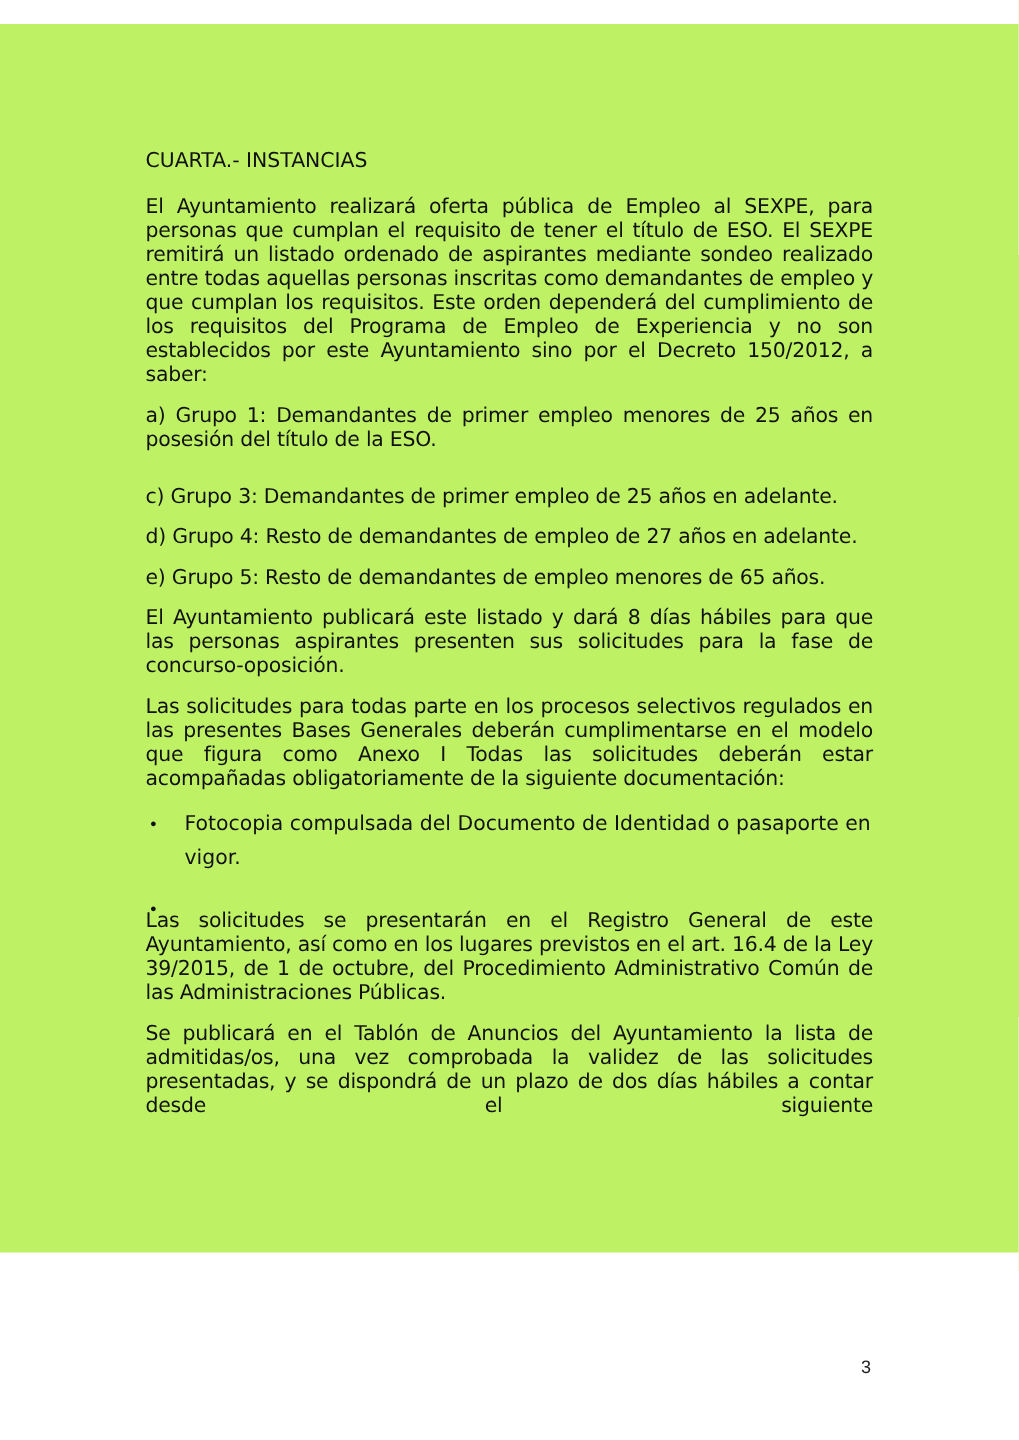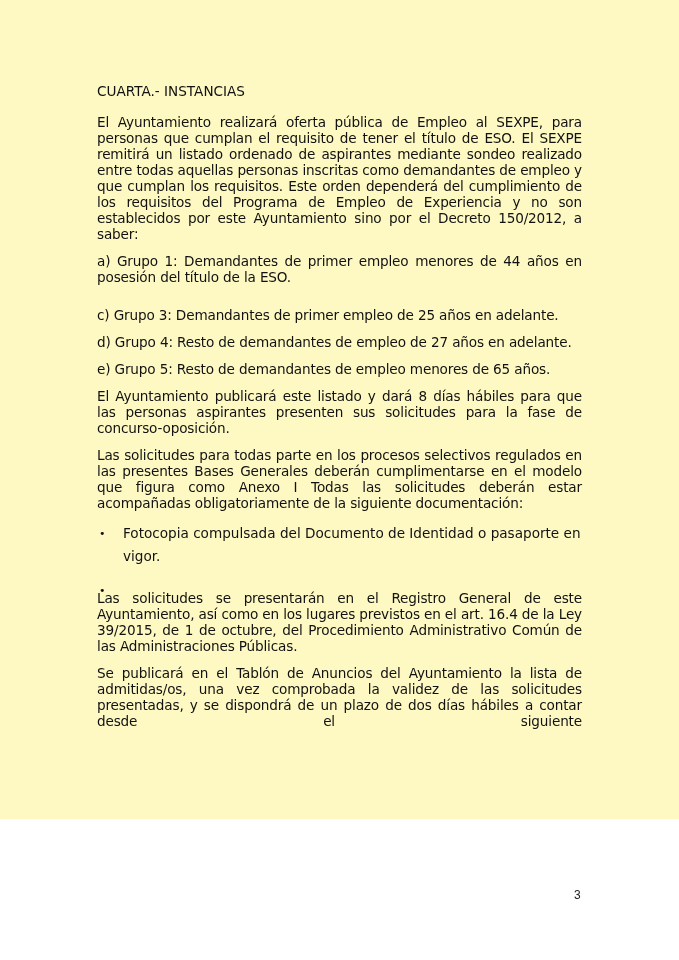--- a/index.html
+++ b/index.html
@@ -1,19 +1,19 @@
 <!DOCTYPE html>
 <html><head>
   <meta charset="utf-8">
   <style>
     html, body { margin: 0; padding: 0; background: #ffffff; }
     body { width: 679px; height: 960px; position: relative; overflow: hidden; }
     .page {
-      position: absolute; left: 0; top: 0; width: 679px; height: 819px;
-      background: #fef9c3; color: #111111;
+      position: absolute; left: 0; top: 16px; width: 679px; height: 819px;
+      background: #bef264; color: #111111;
       font-family: "DejaVu Sans", sans-serif;
       font-size: 13.6px;
     }
     .content { position: absolute; left: 97px; top: 80px; width: 485px; }
     .p { margin: 0; line-height: 16px; text-align: justify; letter-spacing: -0.15px; }
     .gap { height: 11px; }
     .heading { margin: 0; line-height: 23px; }
     .bullet-item { position: relative; padding-left: 26px; line-height: 23px; margin: 0; }
     .bullet { position: absolute; left: 2px; top: 0; font-size: 11px; }
     .page-number {
@@ -24,21 +24,21 @@
   </style>
 </head>
 <body>
 
 <div class="page">
   <div class="content">
     <p class="heading">CUARTA.- INSTANCIAS</p>
     <div class="gap"></div>
     <p class="p">El Ayuntamiento realizará oferta pública de Empleo al SEXPE, para personas que cumplan el requisito de tener el título de ESO. El SEXPE remitirá un listado ordenado de aspirantes mediante sondeo realizado entre todas aquellas personas inscritas como demandantes de empleo y que cumplan los requisitos. Este orden dependerá del cumplimiento de los requisitos del Programa de Empleo de Experiencia y no son establecidos por este Ayuntamiento sino por el Decreto 150/2012, a saber:</p>
     <div class="gap"></div>
-    <p class="p">a) Grupo 1: Demandantes de primer empleo menores de 44 años en posesión del título de la ESO.</p>
+    <p class="p">a) Grupo 1: Demandantes de primer empleo menores de 25 años en posesión del título de la ESO.</p>
     <div class="gap"></div>
     <div class="gap"></div>
     <p class="p">c) Grupo 3: Demandantes de primer empleo de 25 años en adelante.</p>
     <div class="gap"></div>
     <p class="p">d) Grupo 4: Resto de demandantes de empleo de 27 años en adelante.</p>
     <div class="gap"></div>
     <p class="p">e) Grupo 5: Resto de demandantes de empleo menores de 65 años.</p>
     <div class="gap"></div>
     <p class="p">El Ayuntamiento publicará este listado y dará 8 días hábiles para que las personas aspirantes presenten sus solicitudes para la fase de concurso-oposición.</p>
     <div class="gap"></div>

